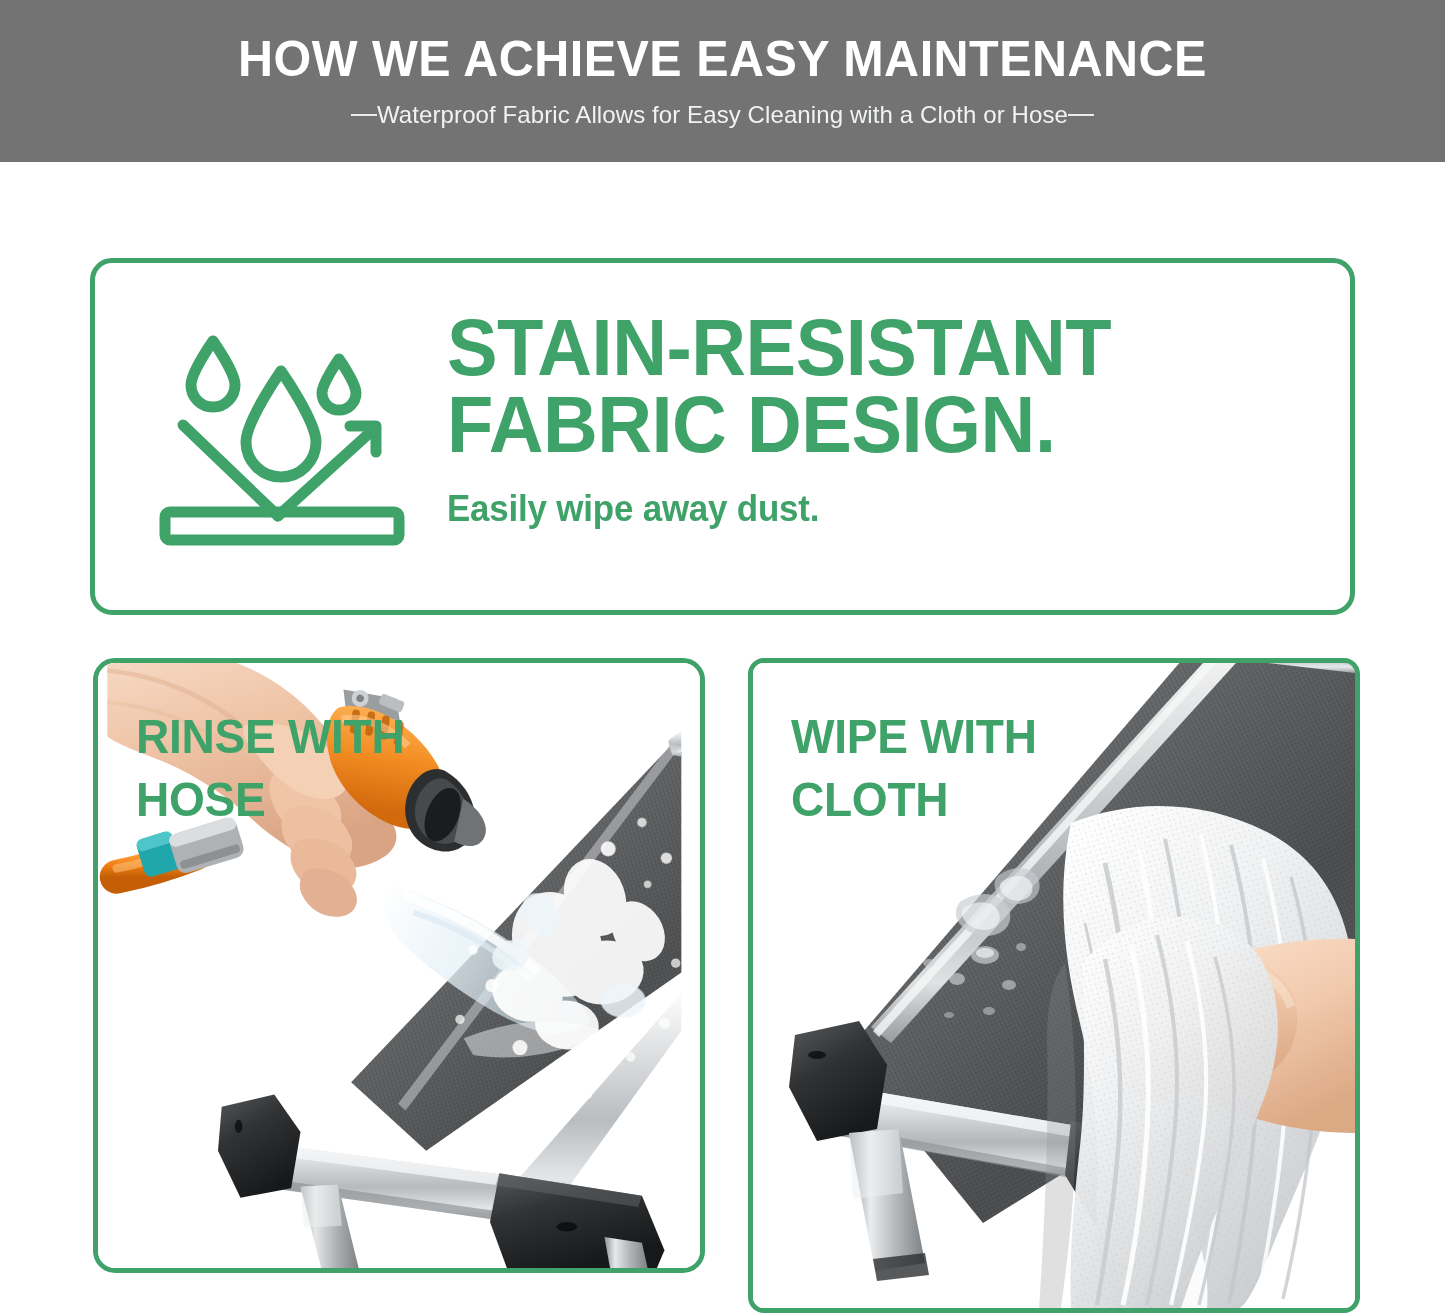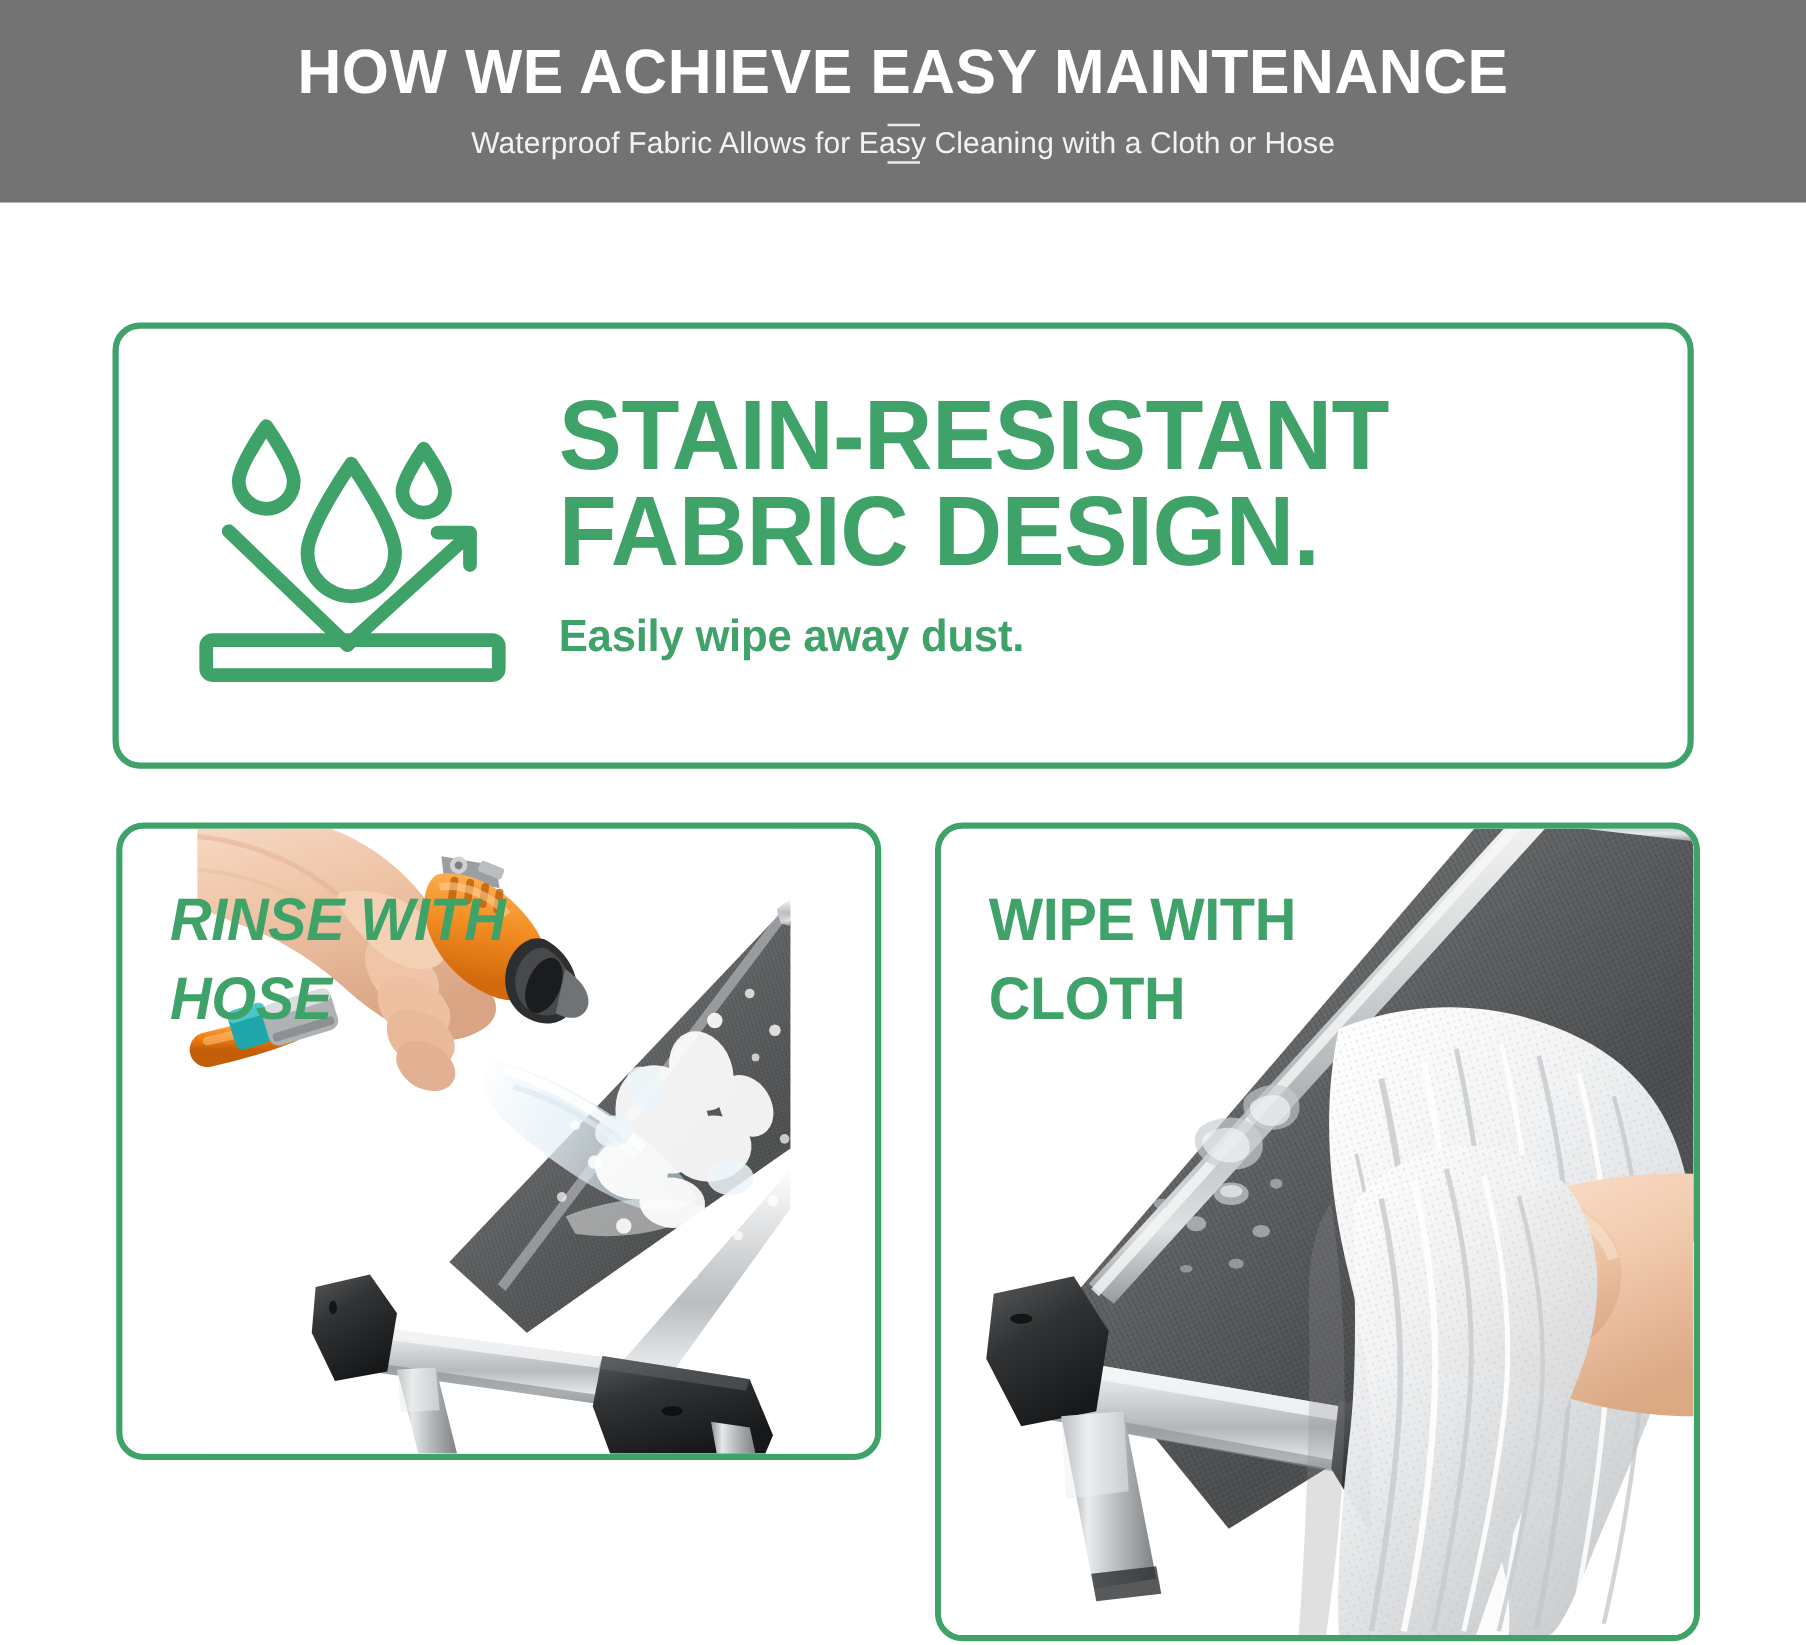--- a/index.html
+++ b/index.html
@@ -23,21 +23,21 @@
     font-size:50px;
     font-weight:bold;
     letter-spacing:0.5px;
     line-height:1.05;
     text-align:center;
     white-space:nowrap;
     transform:scaleX(0.97);
   }
   .header-sub-row {
     display:flex; align-items:center; justify-content:flex-start;
-    margin-top:16px;flex-direction:column;
+    margin-top:16px;
   }
   .header-dash {
     display:block; width:26px; height:2px; background:#e8efe9;
   }
   .header-subtitle {
     color:#f0f4f1;
     font-size:24px;
     font-weight:400;
     white-space:nowrap;
     letter-spacing:0.1px;
@@ -45,22 +45,22 @@
 
   
   .card {
     position:absolute;
     background:#ffffff;
     border:5px solid #3fa269;
     border-radius:22px;
     overflow:hidden;
   }
   .card-top    { left:90px;  top:258px; width:1265px; height:357px; }
-  .card-left   { left:93px;  top:658px; width:612px;  height:510px;font-style:italic; }
-  .card-right  { left:748px; top:658px; width:612px;  height:655px; }
+  .card-left   { left:93px;  top:658px; width:612px;  height:615px; }
+  .card-right  { left:748px; top:658px; width:612px;  height:655px;border-radius:16px; }
 
   
   .top-inner {
     position:absolute; inset:0;
     display:flex; align-items:center;
   }
   .icon-wrap {
     position:absolute; left:62px; top:66px;
     width:250px; height:225px;
   }

